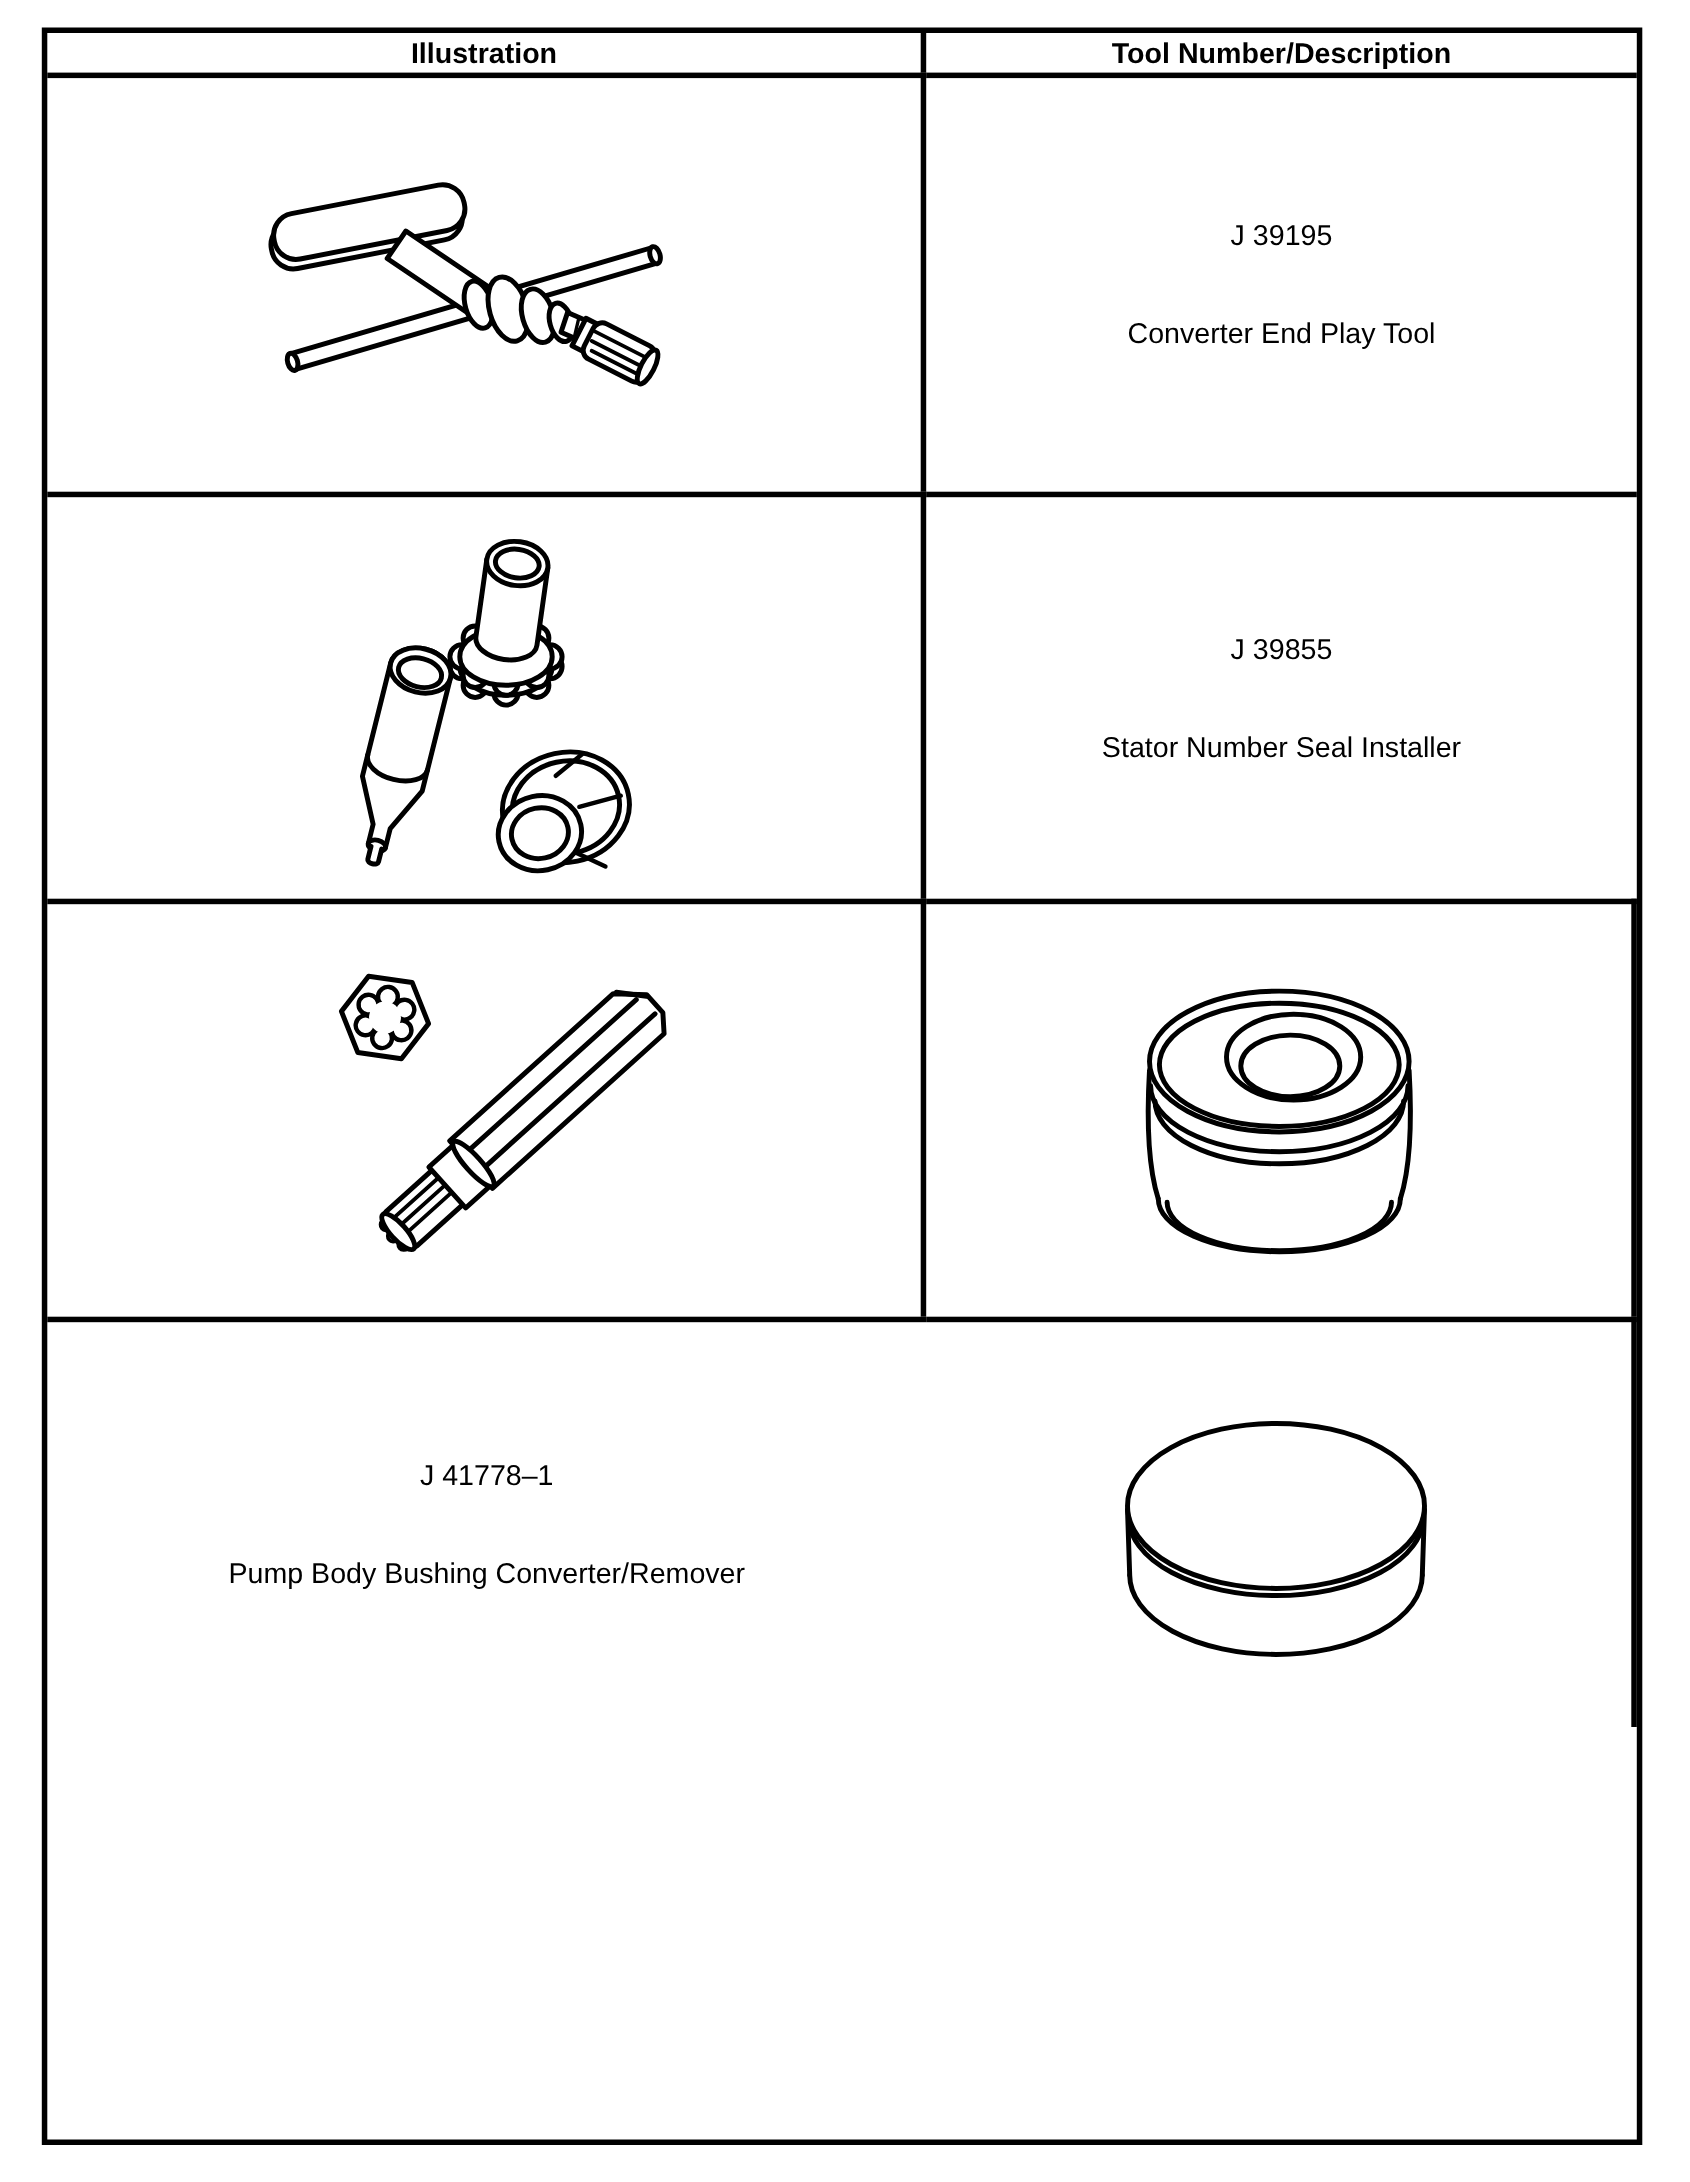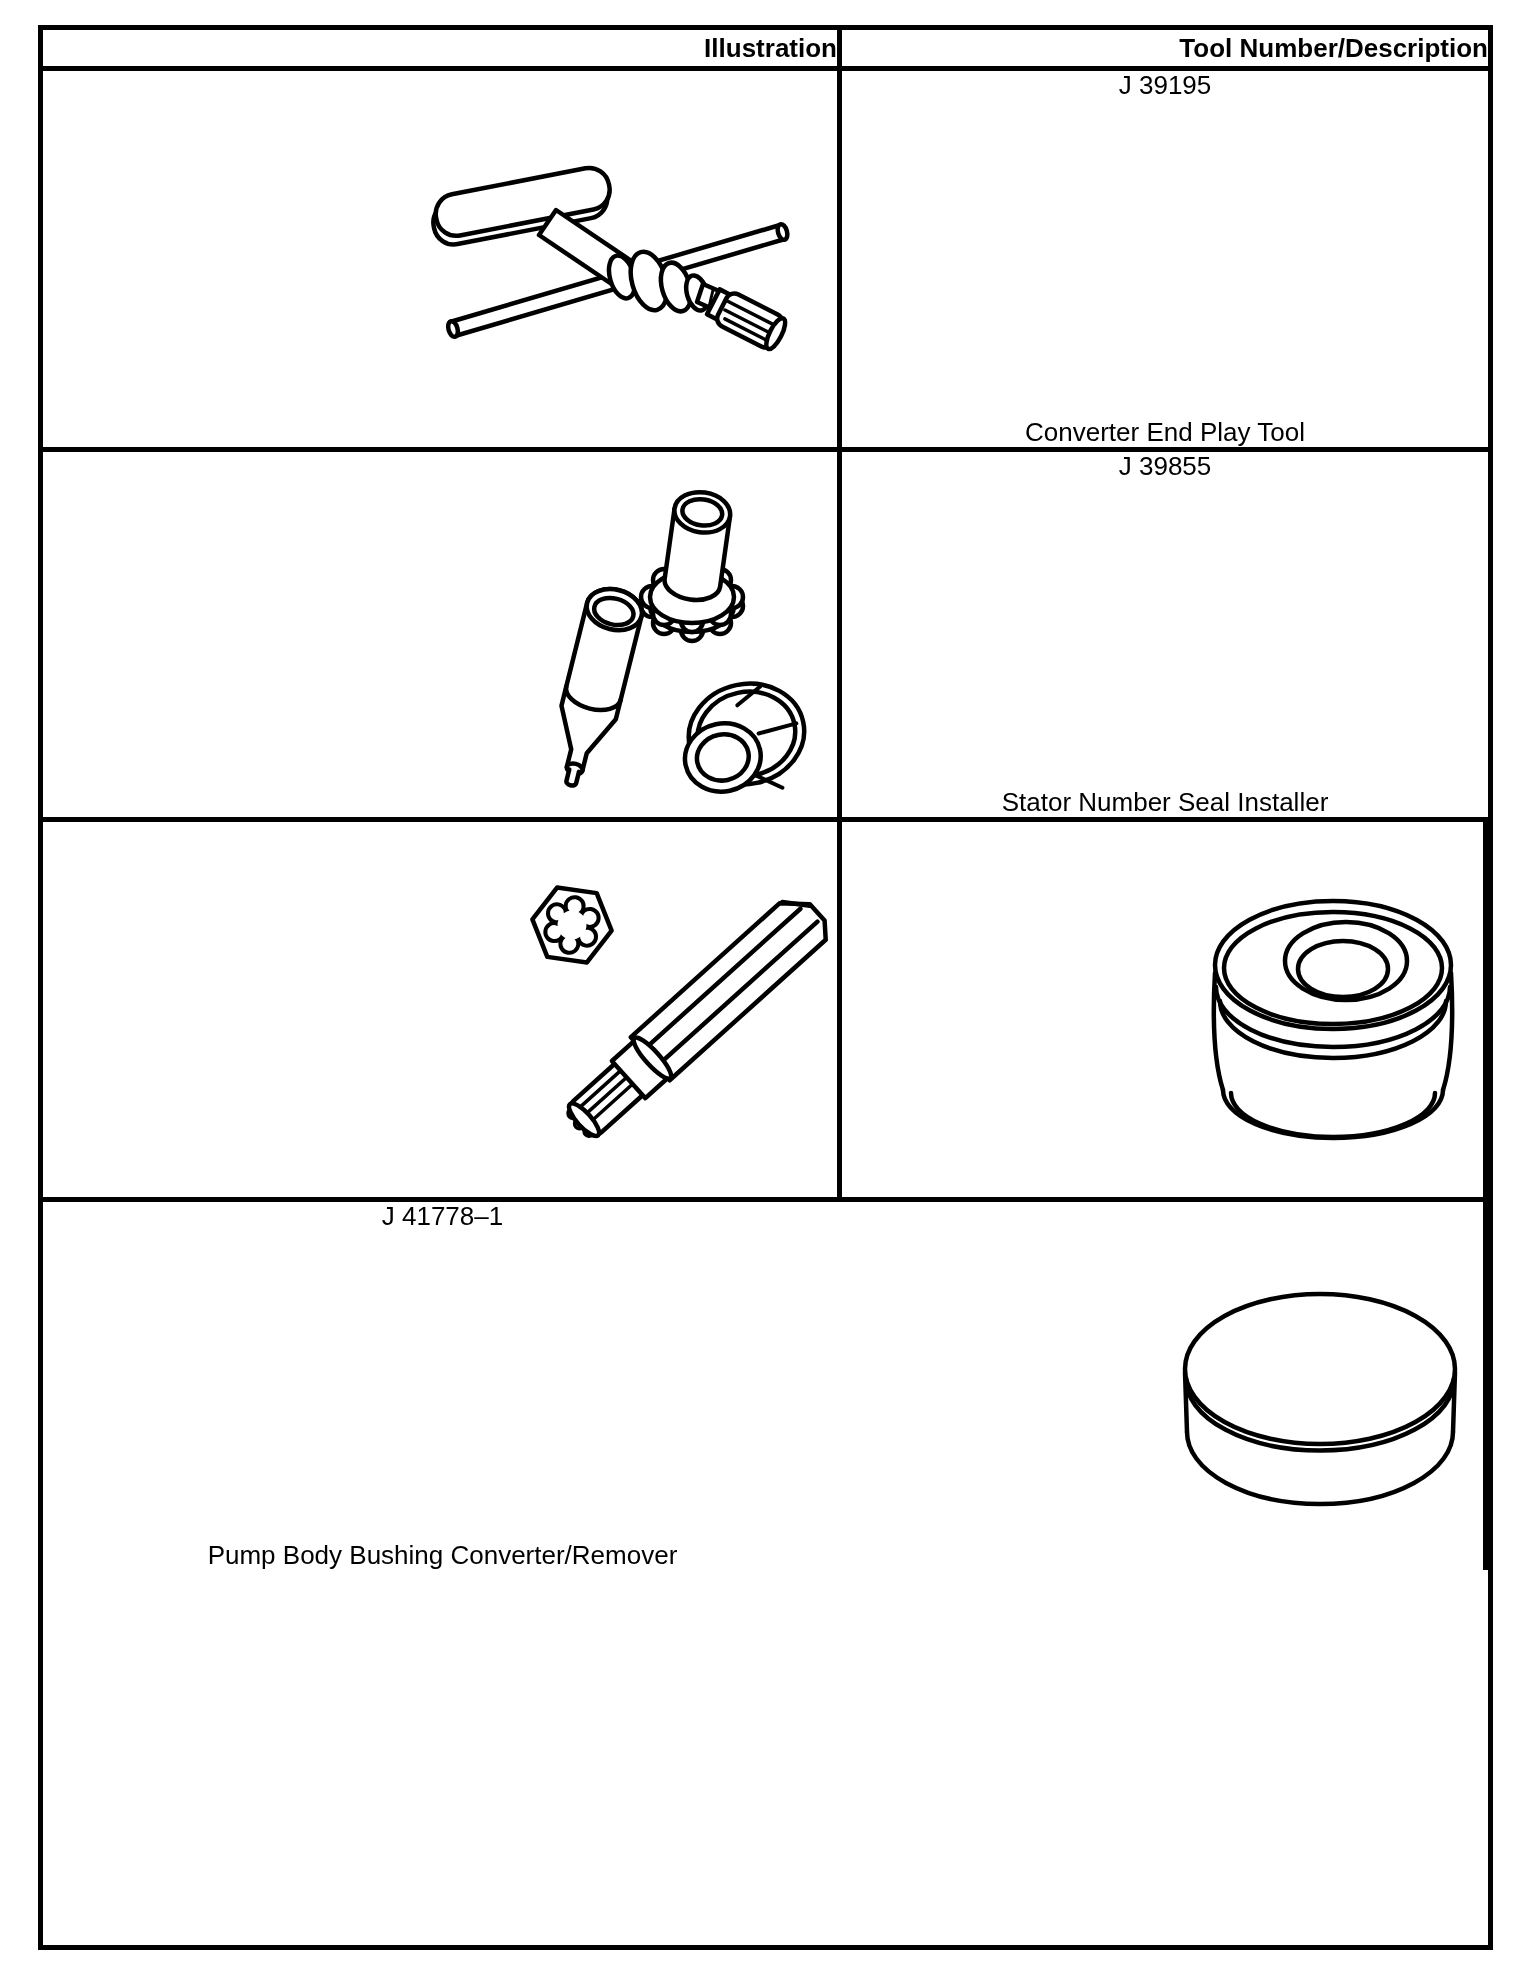--- a/index.html
+++ b/index.html
@@ -12,31 +12,31 @@
   }
   .tools-table{
     position:absolute;left:38px;top:25px;
     display:grid;
     grid-template-columns:799px 646px;
     grid-template-rows:36px 381px 370px 380px 373px 375px;
     border:5px solid #000;
     background:#fff;
   }
   .cell{
-    display:flex;align-items:center;justify-content:flex-end;
+    display:flex;align-items:center;justify-content:center;
     overflow:hidden;
   }
   .col-left{border-right:5px solid #000;}
   .rowline{border-top:5px solid #000;}
   .th{
     font-weight:bold;font-size:26px;
     line-height:1;
   }
   .desc-cell{
-    display:flex;flex-direction:column;align-items:center;justify-content:space-between;
+    display:flex;flex-direction:column;align-items:center;justify-content:center;
     gap:60px;
     font-size:26px;
     text-align:center;
     line-height:1.1;
   }
   svg{display:block;}
   svg path, svg line, svg ellipse, svg circle, svg rect, svg polygon{
     vector-effect:none;
   }
 </style>

